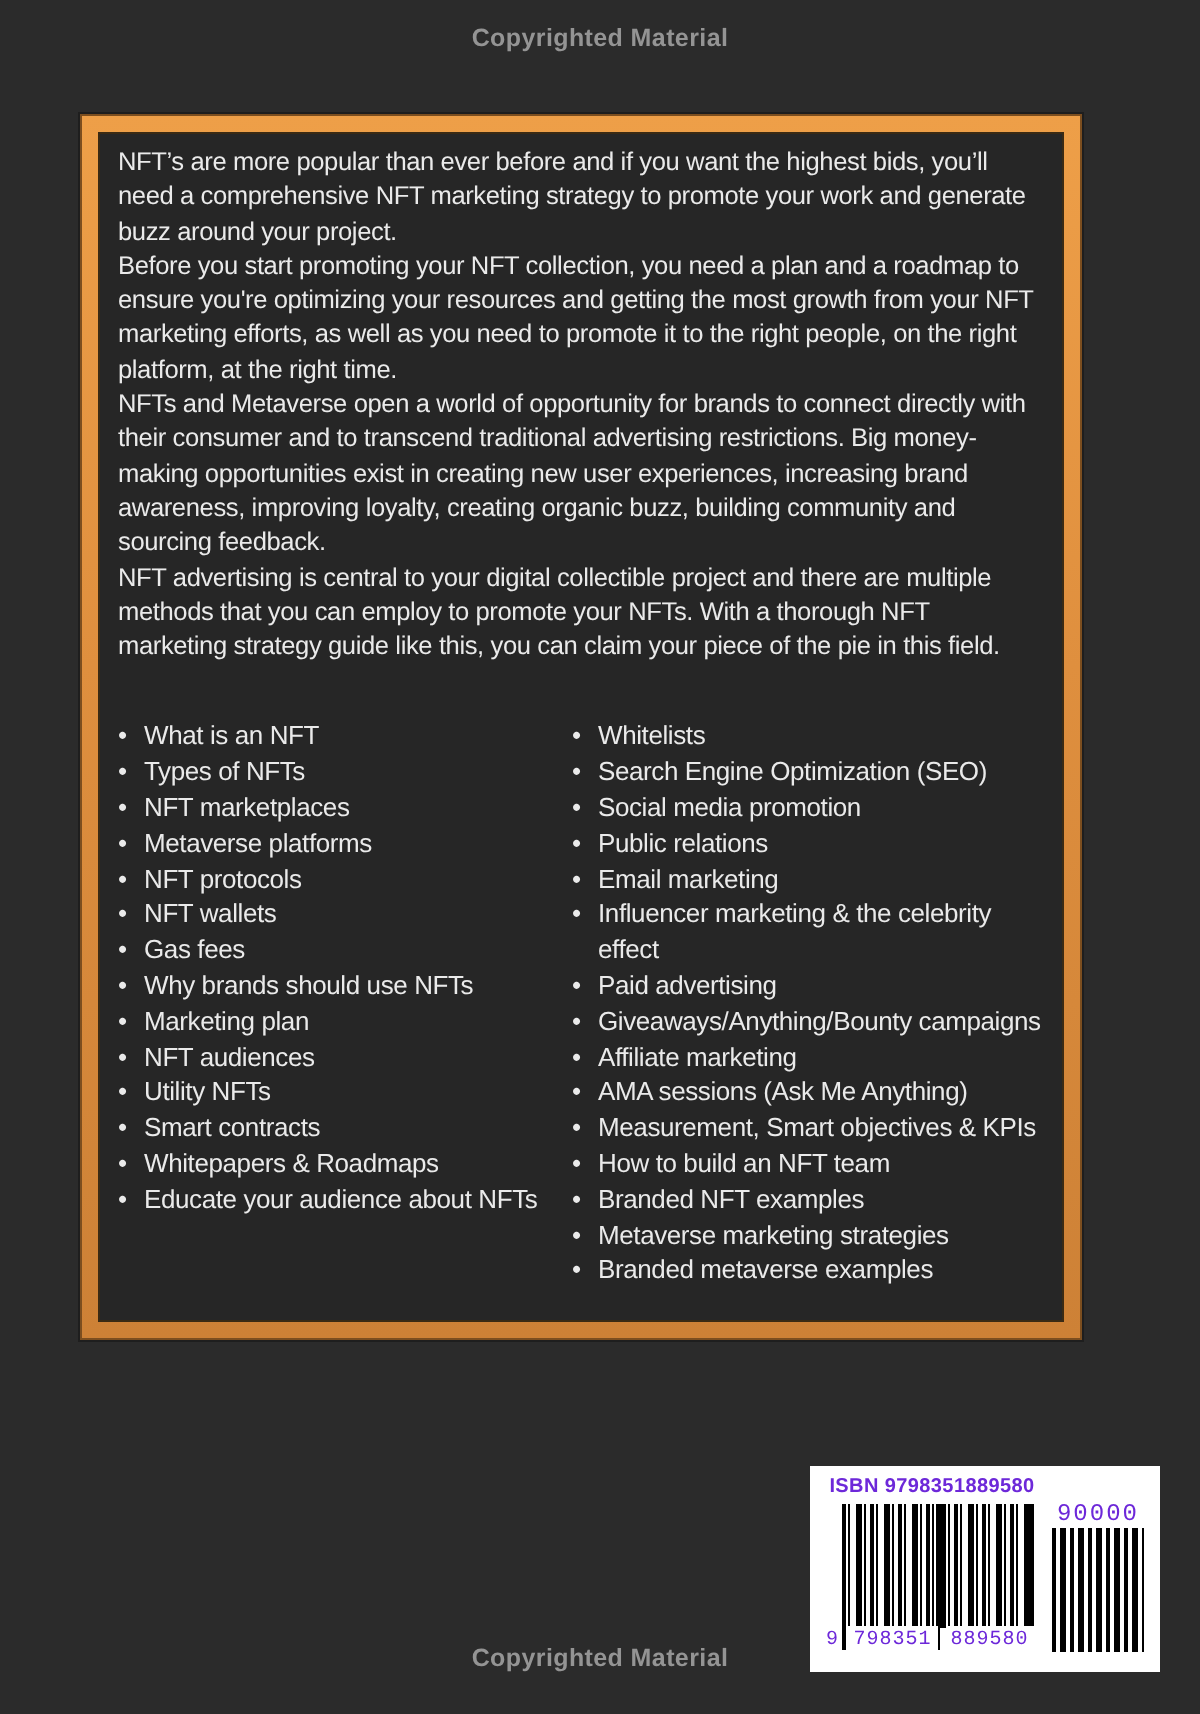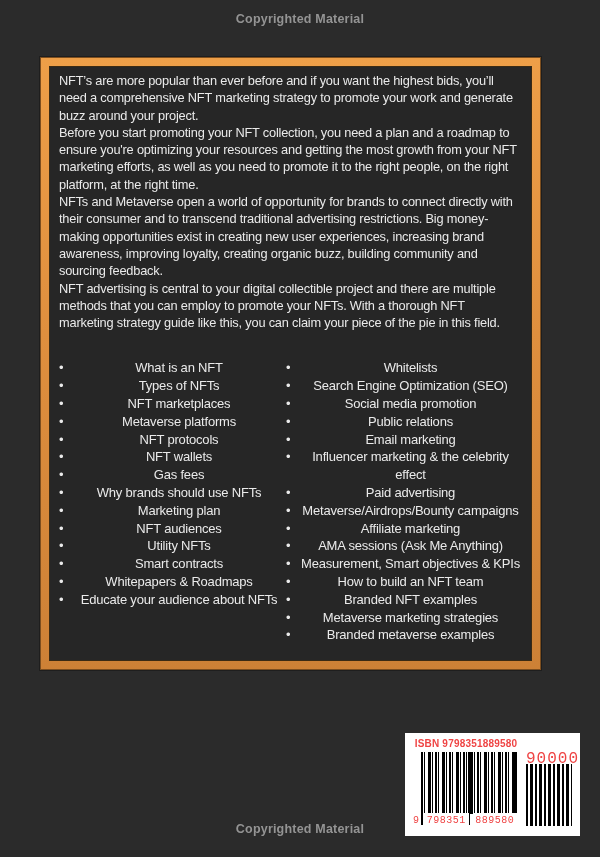--- a/index.html
+++ b/index.html
@@ -35,36 +35,35 @@
   }
   .paragraphs .para{
     font-size:12.8px; line-height:17.3px; letter-spacing:-0.2px;
     color:var(--text,#eaeaea);
   }
   .columns{
     display:flex; margin-top:28px;
   }
   ul.topics{
     list-style:none;
-    text-align:center;
   }
   ul.topics.left{ width:227px; flex:0 0 227px; }
   ul.topics.right{ flex:1; }
   ul.topics li{
     position:relative; padding-left:13px;
     font-size:13px; line-height:17.8px; letter-spacing:-0.2px;
     color:var(--text,#eaeaea);
   }
   ul.topics li::before{
     content:"\2022"; position:absolute; left:0; top:0;
   }
 
   .barcode-box{
     position:absolute; left:405px; top:733px; width:175px; height:103px;
-    background:var(--barcode-bg,#ffffff); color:#ef4444; z-index:2;
+    background:var(--barcode-bg,#ffffff); color:#6d28d9; z-index:2;
   }
   .ean{ position:absolute; left:8px; top:5px; width:106px; height:94px; }
   .ean-label{
     height:12px; font-size:10px; font-weight:700; letter-spacing:.2px;
     text-align:center; white-space:nowrap;
   }
   .ean-field{ position:relative; margin-top:2px; height:78px; }
   .ean-bars{
     position:absolute; left:8px; right:2px; top:0; height:62px;
     background:repeating-linear-gradient(90deg,
@@ -80,21 +79,21 @@
     display:flex; align-items:center;
     font-family:"Liberation Mono", monospace; font-size:10px;
   }
   .ean-digits .lead{ width:9px; }
   .ean-digits .grp{
     flex:1; background:var(--barcode-bg,#ffffff); text-align:center;
     margin:0 2px; letter-spacing:.5px; line-height:15px;
   }
   .addon{ position:absolute; left:121px; top:17px; width:46px; height:80px; }
   .addon-label{
-    font-family:"Liberation Mono", monospace; font-size:16px;
+    font-family:"Liberation Mono", monospace; font-size:12px;
     letter-spacing:1px; text-align:center; height:12px;
   }
   .addon-bars{
     margin-top:2px; height:62px;
     background:repeating-linear-gradient(90deg,
       #000 0 2px, transparent 2px 4px,
       #000 4px 7px, transparent 7px 9px);
   }
 </style>
 </head>
@@ -162,21 +161,21 @@
 
             <li class="topic">Public relations</li>
 
             <li class="topic">Email marketing</li>
 
             <li class="topic">Influencer marketing &amp; the celebrity effect</li>
 
             <li class="topic">Paid advertising</li>
 
 
-            <li class="topic">Metaverse/Airdrops/Bounty campaigns</li>
+            <li class="topic">Giveaways/Anything/Bounty campaigns</li>
 
             <li class="topic">Affiliate marketing</li>
 
             <li class="topic">AMA sessions (Ask Me Anything)</li>
 
             <li class="topic">Measurement, Smart objectives &amp; KPIs</li>
 
             <li class="topic">How to build an NFT team</li>
 
             <li class="topic">Branded NFT examples</li>

